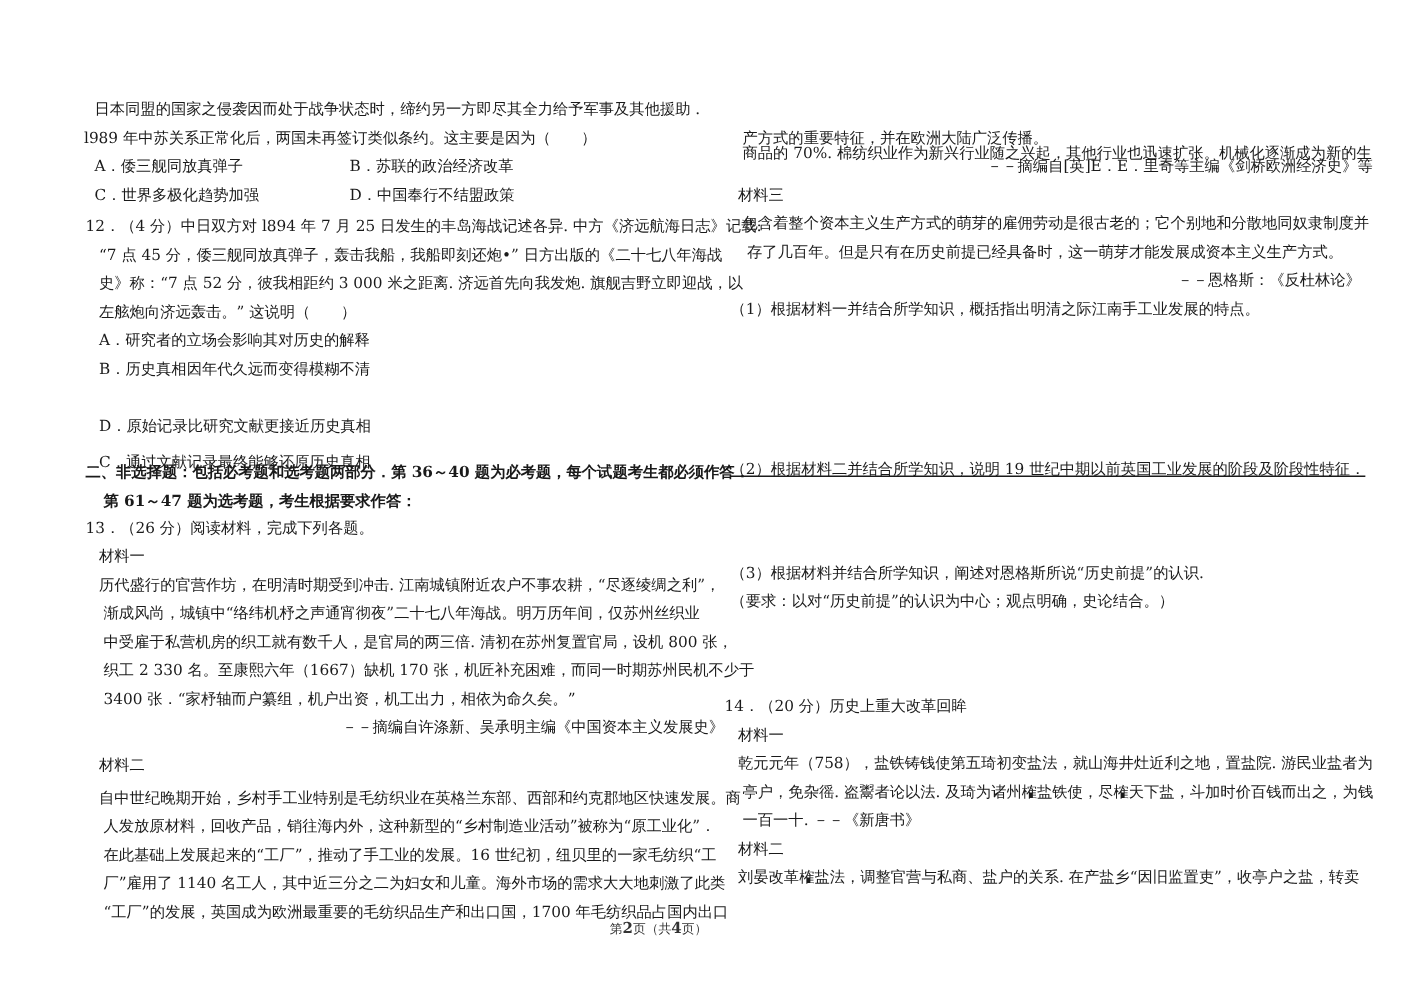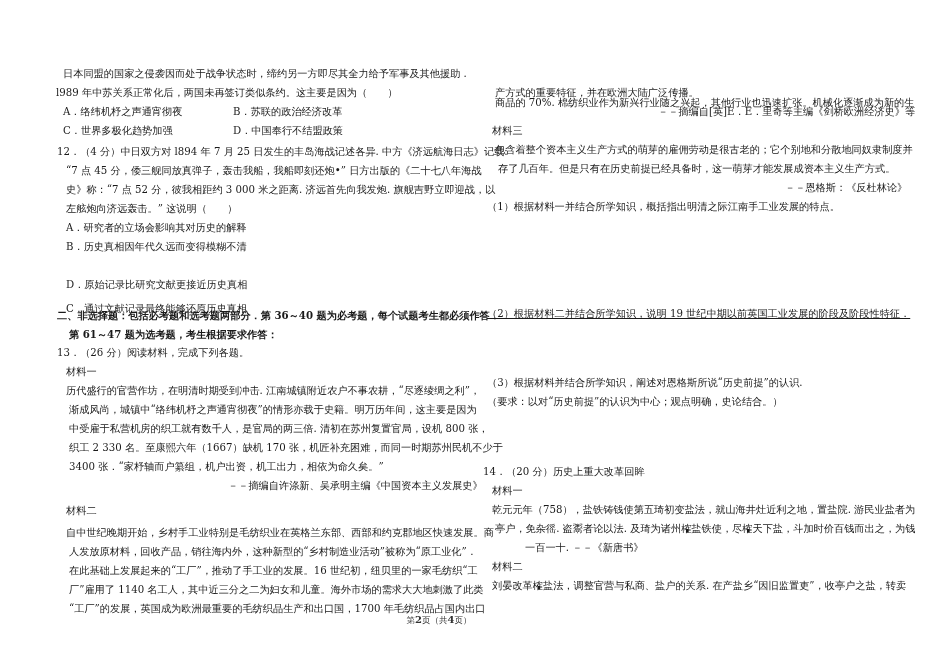--- a/index.html
+++ b/index.html
@@ -18,41 +18,41 @@
     font-size: 8.5px; color: #333;
   }
   .footer b { font-size: 10px; }
 </style>
 </head>
 <body>
 
 <div class="col left">
   <div class="line" style="top:0px;left:0;">日本同盟的国家之侵袭因而处于战争状态时，缔约另一方即尽其全力给予军事及其他援助 .</div>
   <div class="line" style="top:19px;left:-7px;">l989 年中苏关系正常化后，两国未再签订类似条约。这主要是因为（　　）</div>
-  <div class="line" style="top:38px;left:0;">A．络纬机杼之声通宵彻夜</div>
+  <div class="line" style="top:38px;left:0;">A．倭三舰同放真弹子</div>
   <div class="line" style="top:38px;left:170px;">B．苏联的政治经济改革</div>
   <div class="line" style="top:57px;left:0;">C．世界多极化趋势加强</div>
   <div class="line" style="top:57px;left:170px;">D．中国奉行不结盟政策</div>
 
   <div class="line" style="top:78px;left:-6px;">12．（4 分）中日双方对 l894 年 7 月 25 日发生的丰岛海战记述各异. 中方《济远航海日志》记载:</div>
   <div class="line" style="top:97px;left:3px;">“7 点 45 分，倭三舰同放真弹子，轰击我船，我船即刻还炮•” 日方出版的《二十七八年海战</div>
   <div class="line" style="top:116px;left:3px;">史》称：“7 点 52 分，彼我相距约 3 000 米之距离. 济远首先向我发炮. 旗舰吉野立即迎战，以</div>
   <div class="line" style="top:135px;left:3px;">左舷炮向济远轰击。” 这说明（　　）</div>
   <div class="line" style="top:154px;left:3px;">A．研究者的立场会影响其对历史的解释</div>
   <div class="line" style="top:173px;left:3px;">B．历史真相因年代久远而变得模糊不清</div>
   <div class="line" style="top:192px;left:3px;margin-top:43px;">C．通过文献记录最终能够还原历史真相</div>
   <div class="line" style="top:211px;left:3px;">D．原始记录比研究文献更接近历史真相</div>
 
   <div class="line bold" style="top:241px;left:-6px;">二、非选择题：包括必考题和选考题两部分．第 36～40 题为必考题，每个试题考生都必须作答．</div>
   <div class="line bold" style="top:260px;left:6px;">第 61～47 题为选考题，考生根据要求作答：</div>
 
   <div class="line" style="top:279px;left:-6px;">13．（26 分）阅读材料，完成下列各题。</div>
   <div class="line" style="top:298px;left:3px;">材料一</div>
   <div class="line" style="top:317px;left:3px;">历代盛行的官营作坊，在明清时期受到冲击. 江南城镇附近农户不事农耕，“尽逐绫绸之利”，</div>
-  <div class="line" style="top:336px;left:6px;">渐成风尚，城镇中“络纬机杼之声通宵彻夜”的情形亦载于史籍。明万历年间，这主要是因为</div>
+  <div class="line" style="top:336px;left:6px;">渐成风尚，城镇中“络纬机杼之声通宵彻夜”二十七八年海战。明万历年间，仅苏州丝织业</div>
   <div class="line" style="top:355px;left:6px;">中受雇于私营机房的织工就有数千人，是官局的两三倍. 清初在苏州复置官局，设机 800 张，</div>
   <div class="line" style="top:374px;left:6px;">织工 2 330 名。至康熙六年（1667）缺机 170 张，机匠补充困难，而同一时期苏州民机不少于</div>
   <div class="line" style="top:393px;left:6px;">3400 张．“家杼轴而户纂组，机户出资，机工出力，相依为命久矣。”</div>
   <div class="line" style="top:412px;left:165px;">－－摘编自许涤新、吴承明主编《中国资本主义发展史》</div>
   <div class="line" style="top:437px;left:3px;">材料二</div>
   <div class="line" style="top:459px;left:3px;">自中世纪晚期开始，乡村手工业特别是毛纺织业在英格兰东部、西部和约克郡地区快速发展。商</div>
   <div class="line" style="top:478px;left:6px;">人发放原材料，回收产品，销往海内外，这种新型的“乡村制造业活动”被称为“原工业化”．</div>
   <div class="line" style="top:497px;left:6px;">在此基础上发展起来的“工厂”，推动了手工业的发展。16 世纪初，纽贝里的一家毛纺织“工</div>
   <div class="line" style="top:516px;left:6px;">厂”雇用了 1140 名工人，其中近三分之二为妇女和儿童。海外市场的需求大大地刺激了此类</div>
   <div class="line" style="top:535px;left:6px;">“工厂”的发展，英国成为欧洲最重要的毛纺织品生产和出口国，1700 年毛纺织品占国内出口</div>
@@ -70,20 +70,20 @@
 
   <div class="line" style="top:240px;left:-8px;text-decoration:underline;">（2）根据材料二并结合所学知识，说明 19 世纪中期以前英国工业发展的阶段及阶段性特征．</div>
 
   <div class="line" style="top:309px;left:-8px;">（3）根据材料并结合所学知识，阐述对恩格斯所说“历史前提”的认识.</div>
   <div class="line" style="top:328px;left:-8px;">（要求：以对“历史前提”的认识为中心；观点明确，史论结合。）</div>
 
   <div class="line" style="top:398px;left:-12px;">14．（20 分）历史上重大改革回眸</div>
   <div class="line" style="top:417px;left:-3px;">材料一</div>
   <div class="line" style="top:436px;left:-3px;">乾元元年（758），盐铁铸钱使第五琦初变盐法，就山海井灶近利之地，置盐院. 游民业盐者为</div>
   <div class="line" style="top:455px;left:0;">亭户，免杂徭. 盗鬻者论以法. 及琦为诸州榷盐铁使，尽榷天下盐，斗加时价百钱而出之，为钱</div>
-  <div class="line" style="top:474px;left:0;margin-left:30px;">一百一十. －－《新唐书》</div>
+  <div class="line" style="top:474px;left:0;">一百一十. －－《新唐书》</div>
   <div class="line" style="top:493px;left:-3px;">材料二</div>
   <div class="line" style="top:512px;left:-3px;">刘晏改革榷盐法，调整官营与私商、盐户的关系. 在产盐乡“因旧监置吏”，收亭户之盐，转卖</div>
 </div>
 
 <div class="footer">
   <span>第</span><b>2</b><span>页（共</span><b>4</b><span>页）</span>
 </div>
 
 </body></html>

